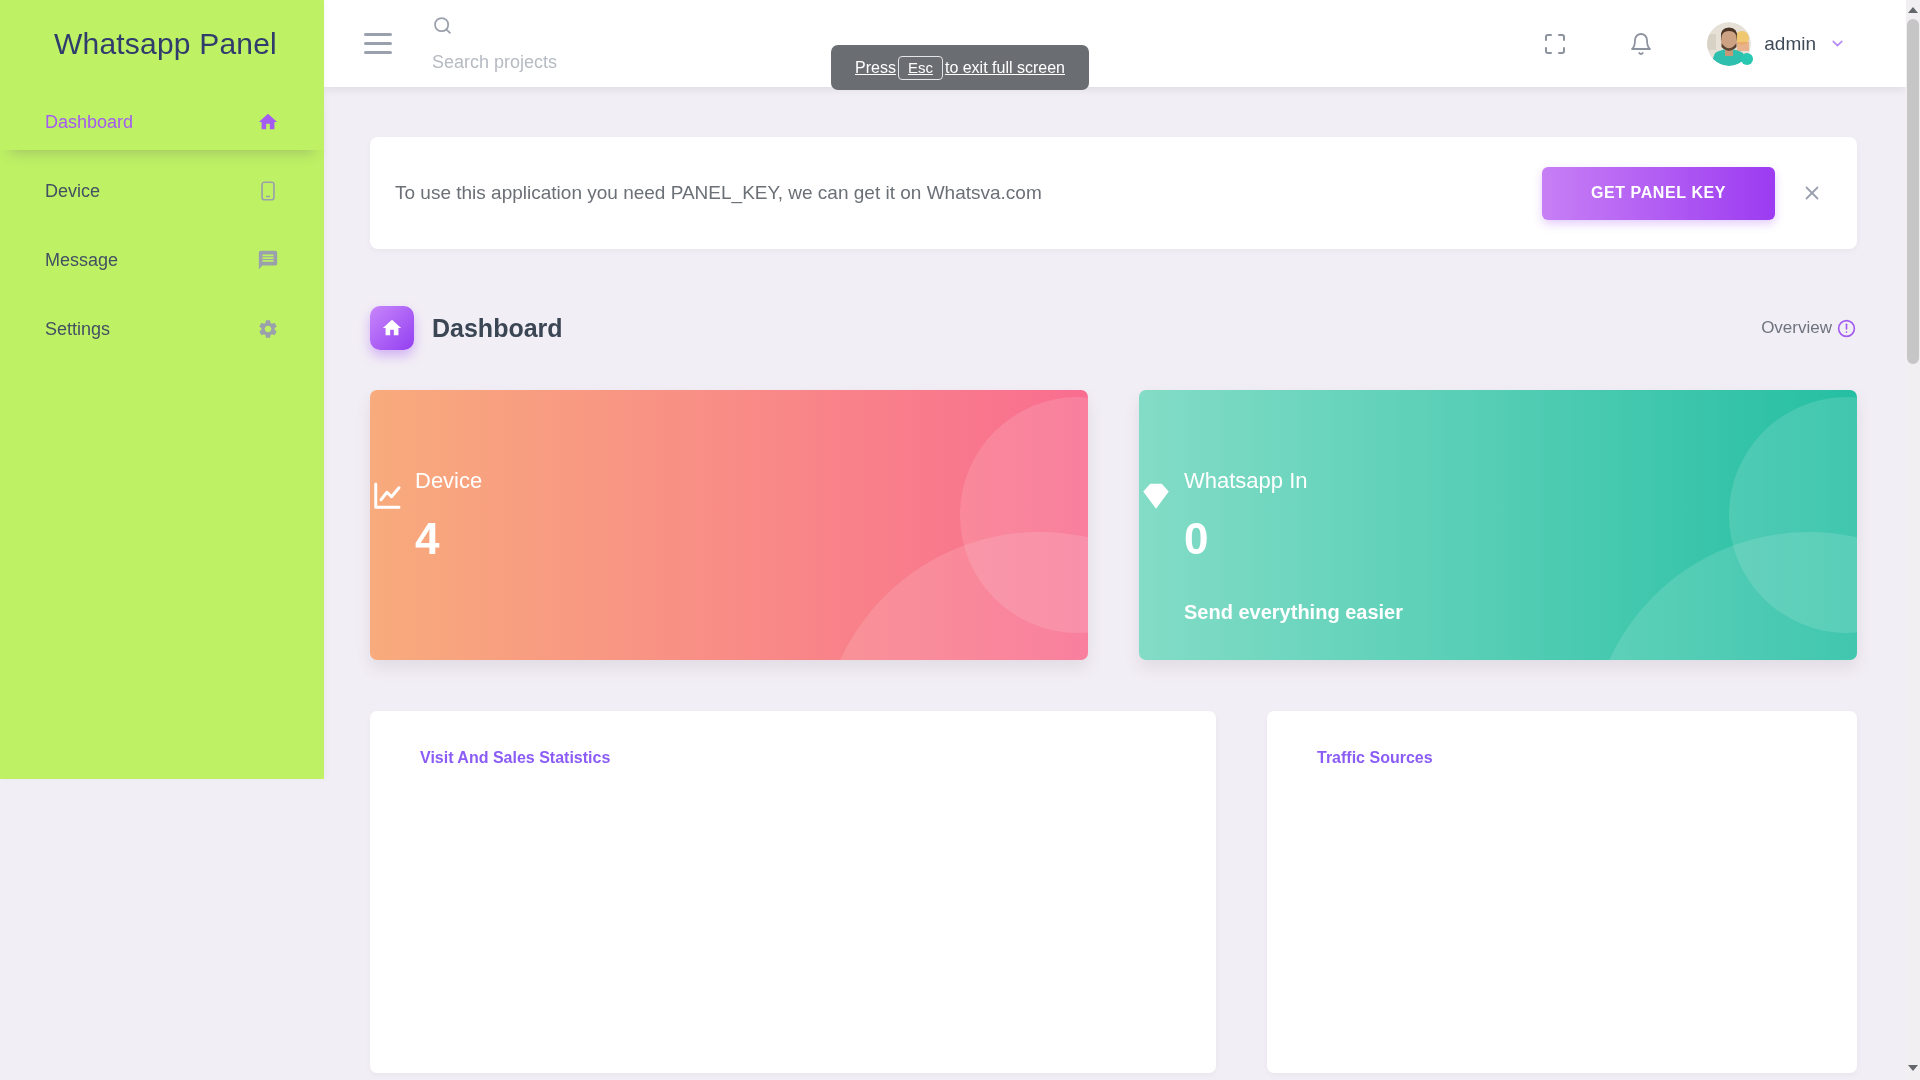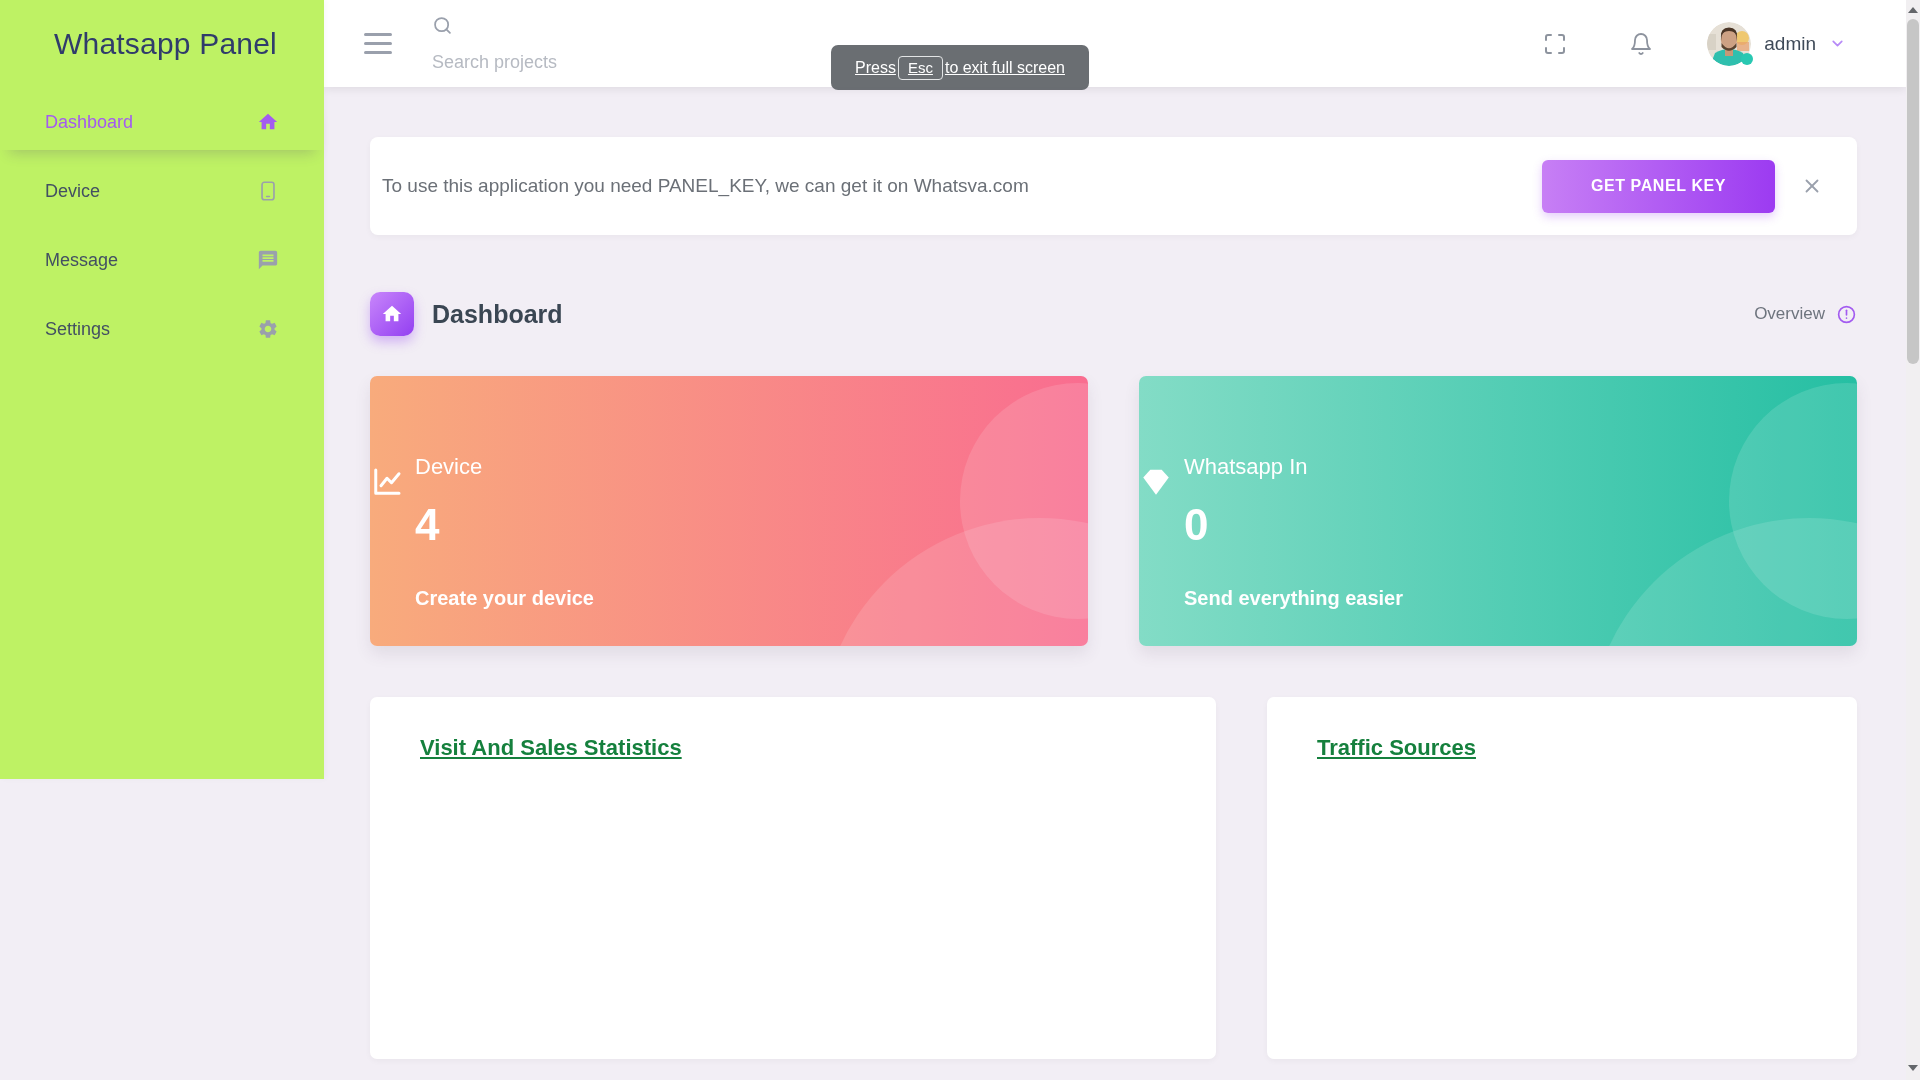--- a/index.html
+++ b/index.html
@@ -44,35 +44,35 @@
 
   
   .toast { position:absolute; top:45px; left:50%; transform:translateX(-50%); z-index:50;
            background:rgba(100,104,108,0.96); color:#ffffff; border-radius:7px; height:45px;
            display:flex; align-items:center; gap:2px; padding:0 24px; font-size:16px; white-space:nowrap;text-decoration:underline; }
   .esc-key { border:1.5px solid #e3e5e6; border-radius:4px; padding:3px 9px 4px; font-size:15px; line-height:1; }
 
   
   .main { position:absolute; left:324px; top:87px; width:1582px; height:993px; background:#f2eef5;
           padding:50px 49px 0 46px; }
-  .banner { background:#ffffff; border-radius:8px; height:98px; display:flex; align-items:center;
-            padding:0 34px 0 12px; box-shadow:0 2px 6px rgba(0,0,0,0.04); }
+  .banner { background:#ffffff; border-radius:8px; height:112px; display:flex; align-items:center;
+            padding:0 34px 0 25px; box-shadow:0 2px 6px rgba(0,0,0,0.04); }
   .banner-text { flex:1; font-size:19px; color:#6b7077; }
   .banner-btn { width:233px; height:53px; border:none; border-radius:6px; color:#ffffff; font-weight:bold;
                 font-size:16px; letter-spacing:0.6px; cursor:pointer; font-family:"Liberation Sans", sans-serif;
                 box-shadow:0 4px 10px rgba(150,60,240,0.25); }
   .banner-close { background:none; border:none; margin-left:26px; cursor:pointer; color:#9aa0ac; }
   .banner-close svg { width:22px; height:22px; display:block; }
 
   .page-header { margin-top:57px; display:flex; align-items:center; height:44px; }
   .page-badge { width:44px; height:44px; border-radius:10px; display:flex; align-items:center; justify-content:center;
                 box-shadow:0 6px 12px rgba(150,70,240,0.35); }
   .page-badge svg { width:22px; height:22px; color:#ffffff; }
   .page-title { margin-left:18px; font-size:25px; font-weight:600; color:#3a4653; }
-  .overview { margin-left:auto; display:flex; align-items:center; gap:11px; color:#6e747e; font-size:17px; }
+  .overview { margin-left:auto; display:flex; align-items:center; gap:4px; color:#6e747e; font-size:17px; }
   .overview svg { width:21px; height:21px; color:#a35bf0; cursor:pointer; }
 
   .cards { margin-top:40px; display:flex; gap:51px; }
   .stat-card { position:relative; flex:1; height:270px; border-radius:7px; overflow:hidden; color:#ffffff;
                padding:42px 45px 36px; display:flex; flex-direction:column;
                box-shadow:0 8px 16px rgba(80,60,90,0.10); }
   .stat-card .circle { position:absolute; border-radius:50%; background:rgba(255,255,255,0.13); }
   .circle-a { width:236px; height:236px; top:7px; right:-108px; }
   .circle-b { width:440px; height:440px; top:142px; right:-172px; }
   .card-icon { position:absolute; top:46px; right:46px; }
@@ -81,21 +81,21 @@
   .card-value { margin-top:20px; font-size:44px; font-weight:bold; }
   .card-sub   { margin-top:auto; font-size:20px; font-weight:bold; }
   .stat-card > div, .stat-card > span { position:relative; z-index:2; }
   .stat-card .circle { z-index:1; }
 
   .panels { margin-top:51px; display:flex; gap:51px; }
   .panel { background:#ffffff; border-radius:7px; height:362px; box-shadow:0 2px 6px rgba(0,0,0,0.04);
            padding:38px 50px; }
   .panel-wide { width:846px; flex:0 0 846px; }
   .panel-narrow { flex:1; }
-  .panel h2 { font-size:22px; font-weight:bold; color:#15803d;text-decoration:underline; }
+  .panel h2 { font-size:16px; font-weight:bold; color:#8b5cf6; }
 
   
   .scrollbar { position:absolute; right:0; top:0; width:14px; height:1080px; background:#f1eff1; z-index:60; }
   .sb-up { position:absolute; top:7px; left:50%; transform:translateX(-50%); width:0; height:0;
            border-left:5px solid transparent; border-right:5px solid transparent; border-bottom:6px solid #63666a; cursor:pointer; }
   .sb-down { position:absolute; bottom:9px; left:50%; transform:translateX(-50%); width:0; height:0;
            border-left:5px solid transparent; border-right:5px solid transparent; border-top:6px solid #63666a; cursor:pointer; }
   .sb-thumb { position:absolute; top:19px; left:1px; width:12px; height:345px; background:#c6c6c6; border-radius:6px; cursor:pointer; }
 </style>
 </head>
@@ -241,21 +241,20 @@
       <div class="circle circle-a"></div>
       <div class="circle circle-b"></div>
       <span class="card-icon">
         <svg viewBox="0 0 24 24" fill="none" stroke="#ffffff" stroke-width="2" stroke-linecap="round" stroke-linejoin="round">
             <path d="M4.5 4v15.5H20"></path>
             <polyline points="8 14.5 12 9.5 15 12.5 20 6.5"></polyline>
           </svg>
       </span>
       <div class="card-title">Device</div>
       <div class="card-value">4</div>
-      <div class="card-sub">Create your device</div>
     </div>
 
 
     <div class="stat-card" style="background: linear-gradient(to right, rgb(131, 220, 198), rgb(37, 191, 163));">
       <div class="circle circle-a"></div>
       <div class="circle circle-b"></div>
       <span class="card-icon">
         <svg viewBox="0 0 24 24" fill="#ffffff">
             <path d="M3.5 9 L8.2 3.8 H15.8 L20.5 9 L12 20.5 Z"></path>
           </svg>

